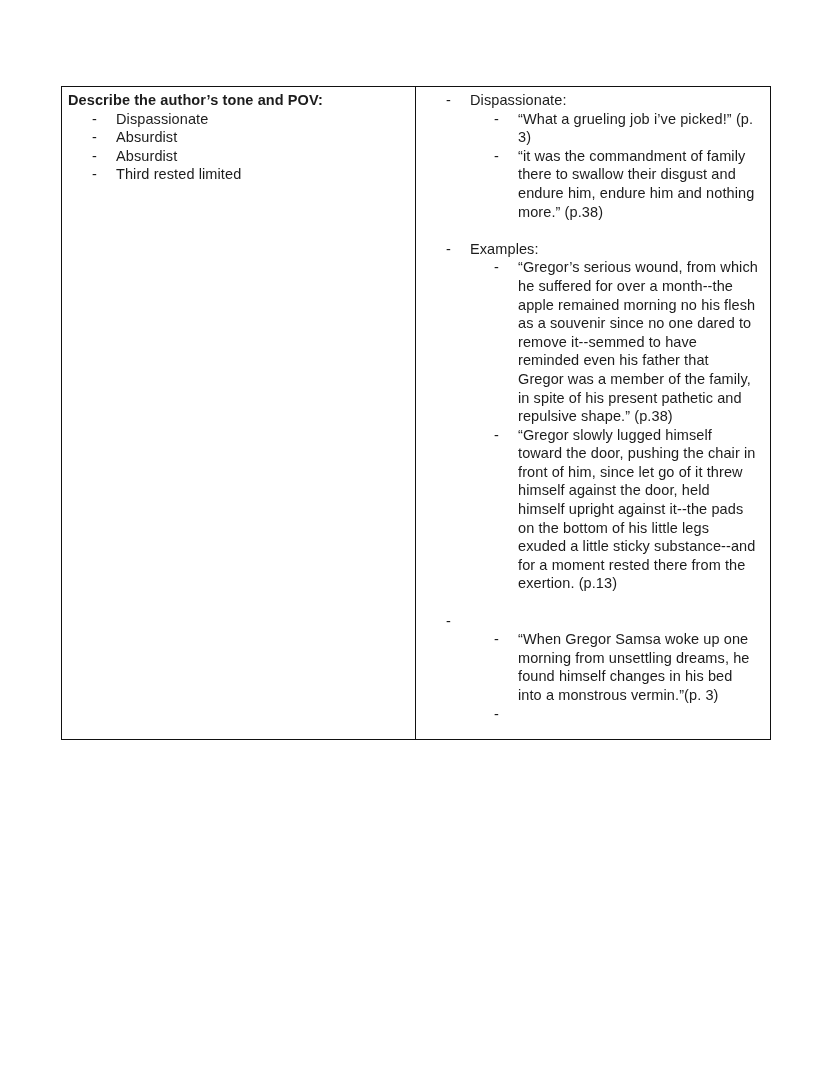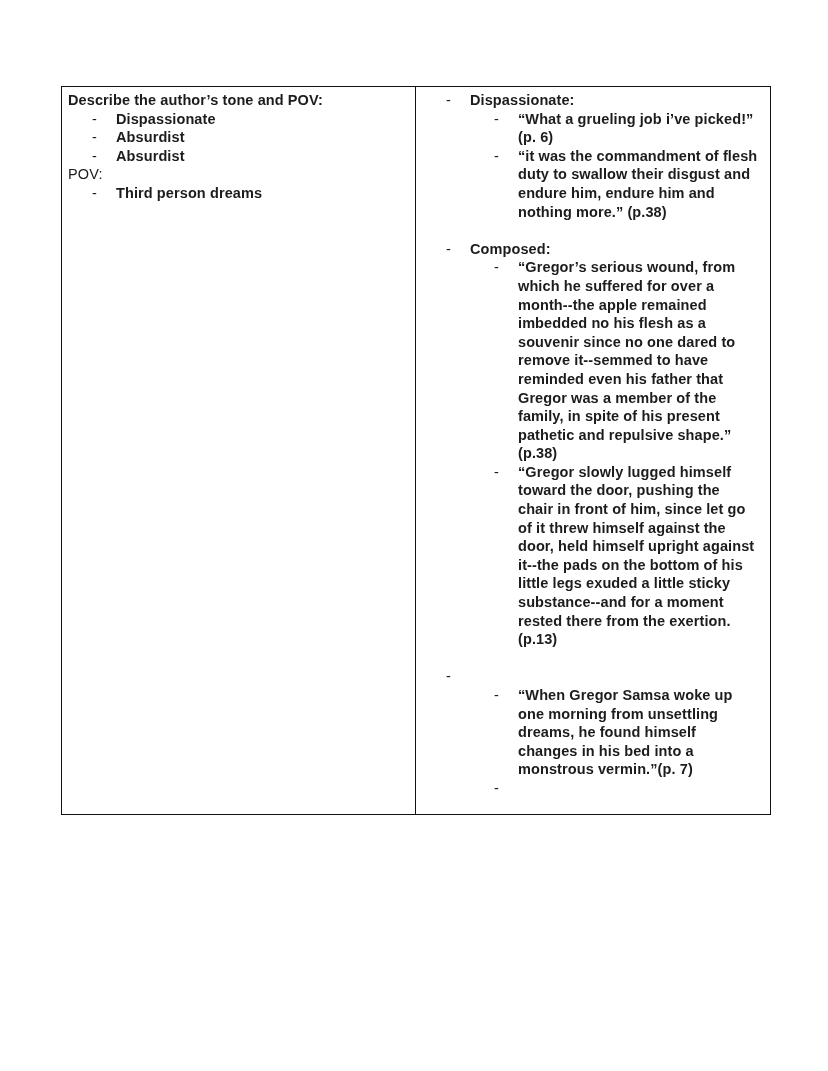--- a/index.html
+++ b/index.html
@@ -43,21 +43,20 @@
   .li {
     display: flex;
     align-items: flex-start;
   }
   .li .dash {
     flex: 0 0 24px;
   }
   .li .li-text {
     flex: 1 1 auto;
     min-width: 0;
-    font-weight: bold;
   }
   .lvl1 { padding-left: 24px; }
   .lvl2 { padding-left: 72px; }
   .group { margin-top: 18.6px; }
   .group.first { margin-top: 0; }
 </style>
 </head>
 <body>
 
 <div class="page">
@@ -72,66 +71,65 @@
       </div>
       <div class="li lvl1">
         <span class="dash">-</span>
         <span class="li-text">Absurdist</span>
       </div>
       <div class="li lvl1">
         <span class="dash">-</span>
         <span class="li-text">Absurdist</span>
       </div>
 
-      <div>POV:</div>
       <div class="li lvl1">
         <span class="dash">-</span>
-        <span class="li-text">Third person dreams</span>
+        <span class="li-text">Third rested limited</span>
       </div>
     </div>
 
     <div class="cell right">
 
       <div class="group first">
         <div class="li lvl1">
           <span class="dash">-</span>
           <span class="li-text">Dispassionate:</span>
         </div>
         <div class="li lvl2">
           <span class="dash">-</span>
-          <span class="li-text">“What a grueling job i’ve picked!” (p. 6)</span>
+          <span class="li-text">“What a grueling job i’ve picked!” (p. 3)</span>
         </div>
         <div class="li lvl2">
           <span class="dash">-</span>
-          <span class="li-text">“it was the commandment of flesh duty to swallow their disgust and endure him, endure him and nothing more.” (p.38)</span>
+          <span class="li-text">“it was the commandment of family there to swallow their disgust and endure him, endure him and nothing more.” (p.38)</span>
         </div>
       </div>
 
       <div class="group">
         <div class="li lvl1">
           <span class="dash">-</span>
-          <span class="li-text">Composed:</span>
+          <span class="li-text">Examples:</span>
         </div>
         <div class="li lvl2">
           <span class="dash">-</span>
-          <span class="li-text">“Gregor’s serious wound, from which he suffered for over a month--the apple remained imbedded no his flesh as a souvenir since no one dared to remove it--semmed to have reminded even his father that Gregor was a member of the family, in spite of his present pathetic and repulsive shape.” (p.38)</span>
+          <span class="li-text">“Gregor’s serious wound, from which he suffered for over a month--the apple remained morning no his flesh as a souvenir since no one dared to remove it--semmed to have reminded even his father that Gregor was a member of the family, in spite of his present pathetic and repulsive shape.” (p.38)</span>
         </div>
         <div class="li lvl2">
           <span class="dash">-</span>
           <span class="li-text">“Gregor slowly lugged himself toward the door, pushing the chair in front of him, since let go of it threw himself against the door, held himself upright against it--the pads on the bottom of his little legs exuded a little sticky substance--and for a moment rested there from the exertion. (p.13)</span>
         </div>
       </div>
 
       <div class="group">
         <div class="li lvl1">
           <span class="dash">-</span>
         </div>
         <div class="li lvl2">
           <span class="dash">-</span>
-          <span class="li-text">“When Gregor Samsa woke up one morning from unsettling dreams, he found himself changes in his bed into a monstrous vermin.”(p. 7)</span>
+          <span class="li-text">“When Gregor Samsa woke up one morning from unsettling dreams, he found himself changes in his bed into a monstrous vermin.”(p. 3)</span>
         </div>
         <div class="li lvl2">
           <span class="dash">-</span>
         </div>
       </div>
     </div>
 
   </div>
 </div>
 

